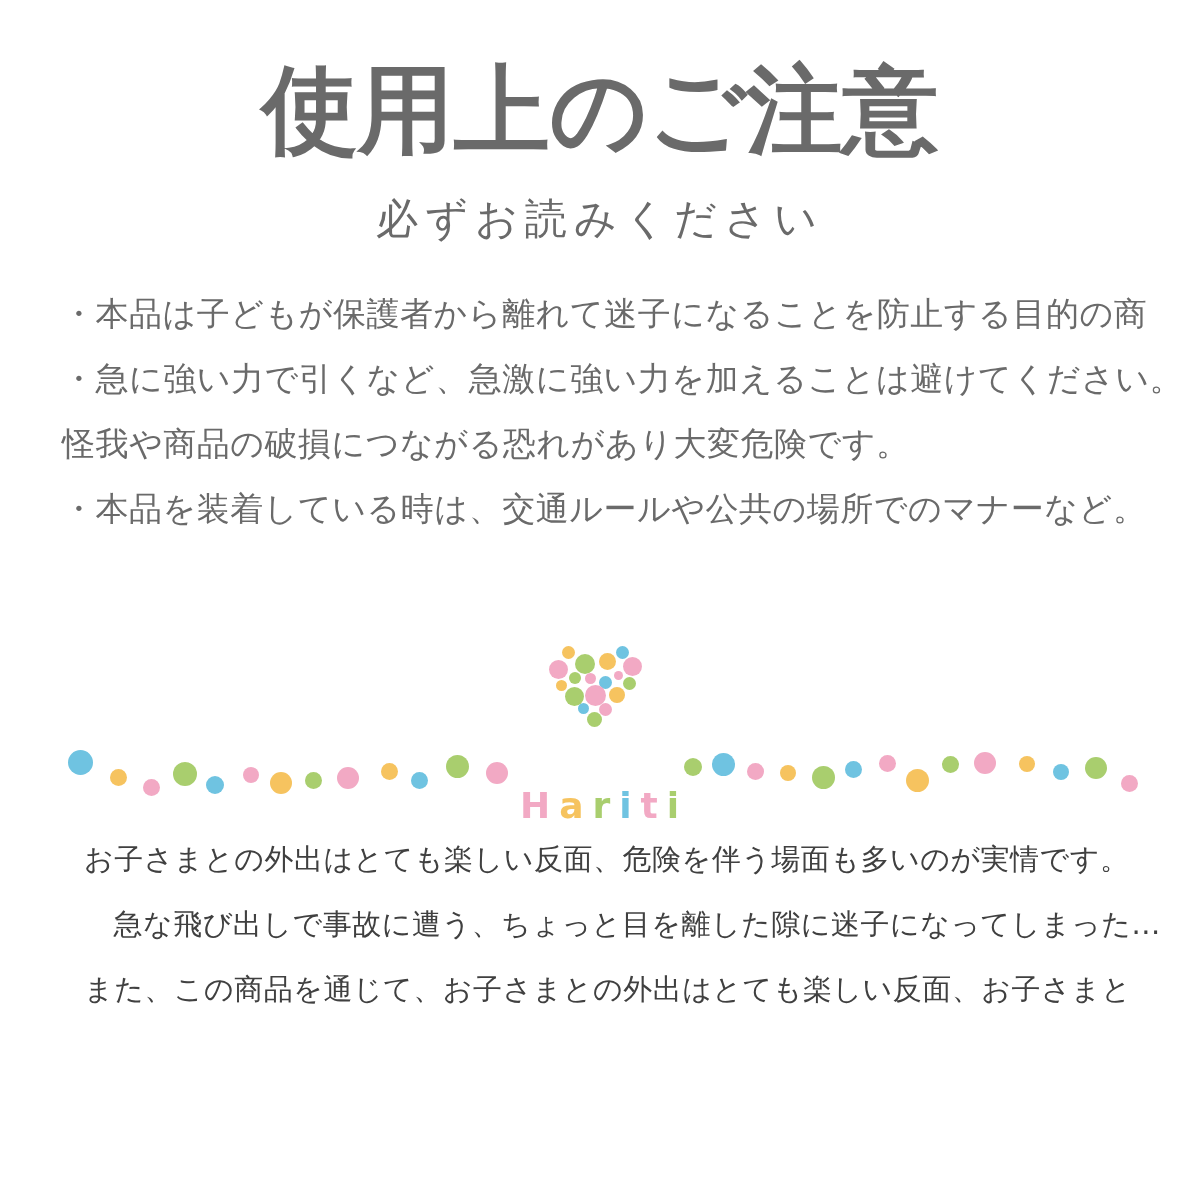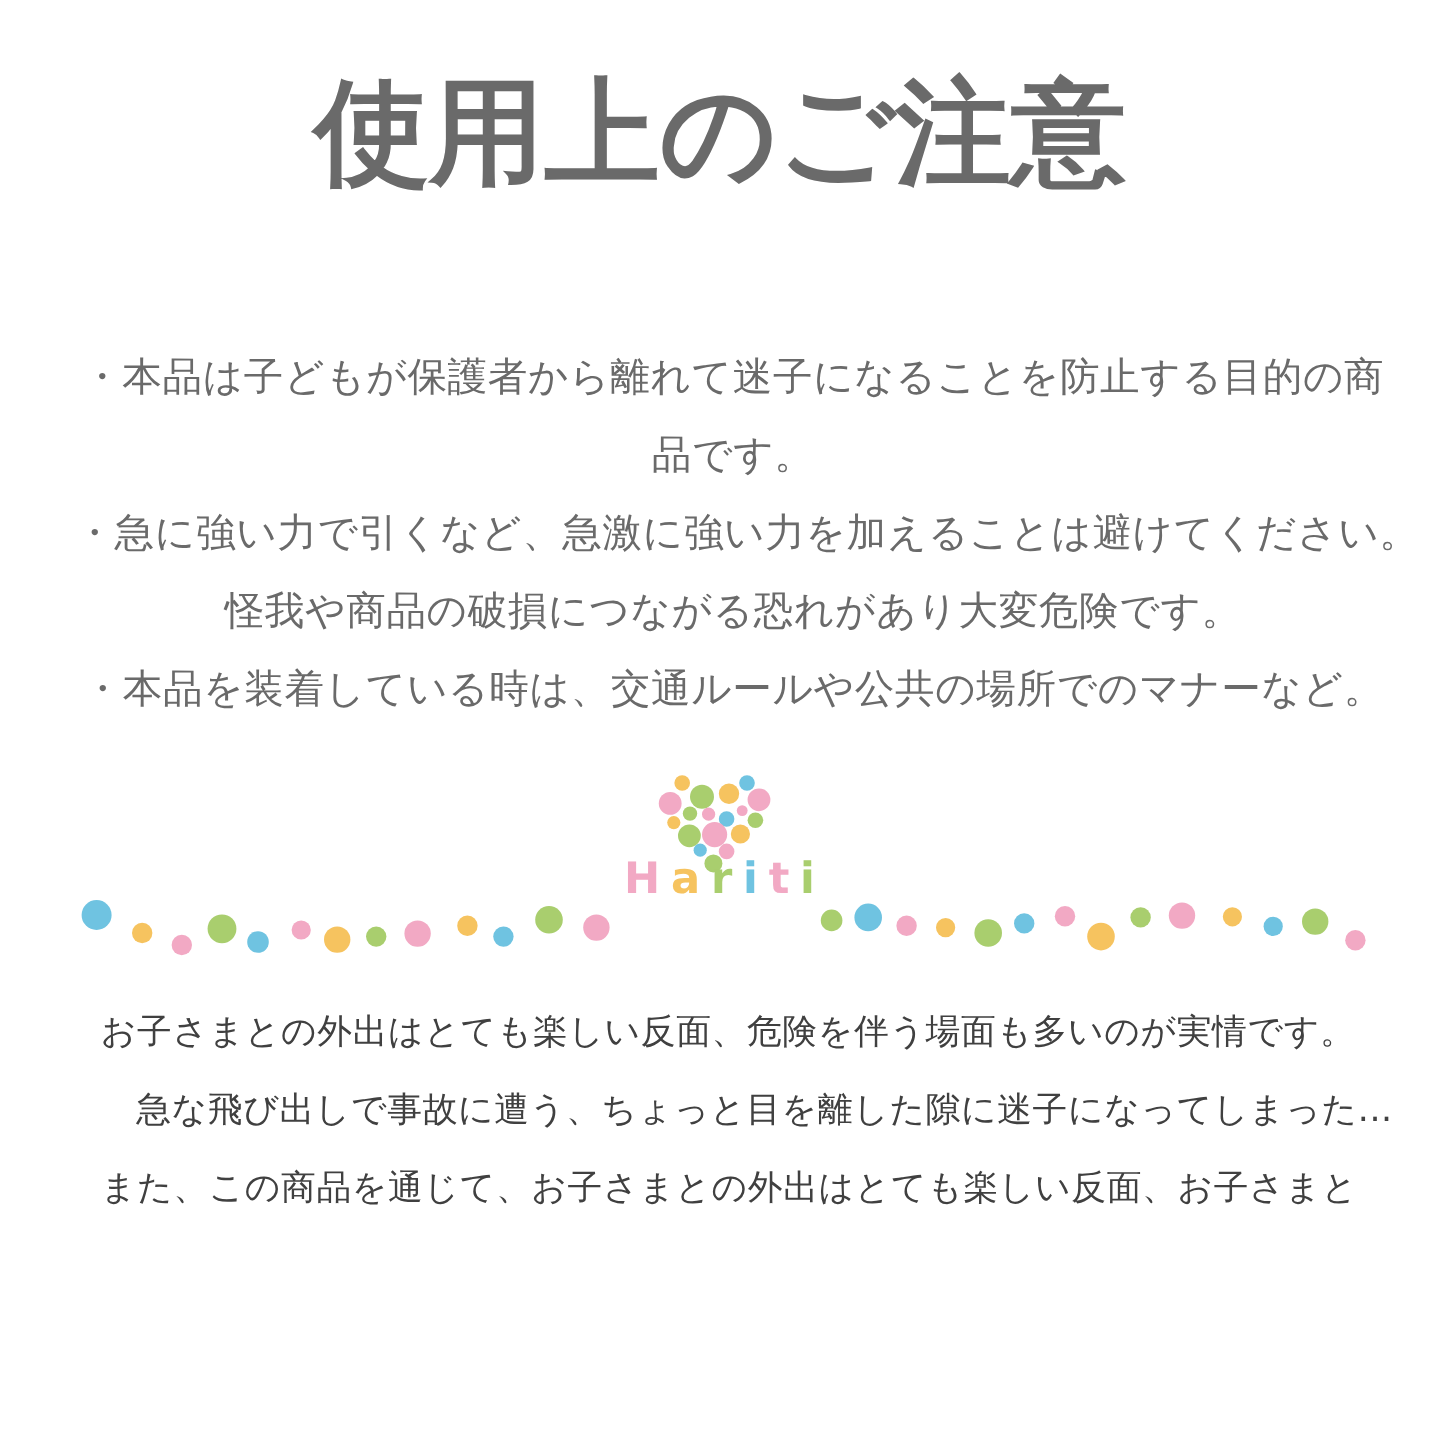--- a/index.html
+++ b/index.html
@@ -17,52 +17,52 @@
     font-size:96px;font-weight:bold;line-height:1.1;
     letter-spacing:0px;color:#6a6a6a;white-space:nowrap;
   }
   .subtitle{
     position:absolute;top:194px;left:0;width:1200px;
     text-align:center;
     font-size:42px;font-weight:500;line-height:1.2;
     letter-spacing:7px;color:#6a6a6a;white-space:nowrap;
   }
   .notice{
-    position:absolute;top:281px;left:62px;right:40px;text-align:center;
+    position:absolute;top:281px;left:62px;right:40px;
   }
   .notice .line{
     font-size:33px;line-height:65px;letter-spacing:0.5px;
     color:#6a6a6a;white-space:nowrap;
   }
   .description{
     position:absolute;top:827px;left:84px;right:40px;
   }
   .description .line{
     font-size:29px;line-height:65px;letter-spacing:0.5px;
     color:#404040;white-space:nowrap;
   }
   .dot{position:absolute;border-radius:50%;}
   .heart{position:absolute;left:545px;top:645px;width:110px;height:85px;}
   .garland{position:absolute;left:0;top:0;width:1200px;height:1200px;pointer-events:none;}
   .brand{
-    position:absolute;left:520px;top:710px;height:45px;
+    position:absolute;left:520px;top:783px;height:45px;
     font-size:36px;font-weight:bold;letter-spacing:9px;line-height:45px;
     white-space:nowrap;
   }
 </style>
 </head>
 <body>
 
 <div class="page">
 
   <div class="title">使用上のご注意</div>
+  <div class="subtitle">必ずお読みください</div>
 
   <div class="notice">
     <div class="line">・本品は子どもが保護者から離れて迷子になることを防止する目的の商</div>
-    <div class="line">品です。</div>
     <div class="line">・急に強い力で引くなど、急激に強い力を加えることは避けてください。</div>
     <div class="line">怪我や商品の破損につながる恐れがあり大変危険です。</div>
     <div class="line">・本品を装着している時は、交通ルールや公共の場所でのマナーなど。</div>
   </div>
 
   <div class="heart" id="heart">
       <div class="dot" style="left: 17px; top: 1px; width: 13px; height: 13px; background: rgb(246, 195, 95);"></div>
       <div class="dot" style="left: 71px; top: 1px; width: 13px; height: 13px; background: rgb(111, 195, 225);"></div>
       <div class="dot" style="left: 30px; top: 9px; width: 20px; height: 20px; background: rgb(169, 206, 110);"></div>
       <div class="dot" style="left: 54px; top: 8px; width: 17px; height: 17px; background: rgb(246, 195, 95);"></div>

